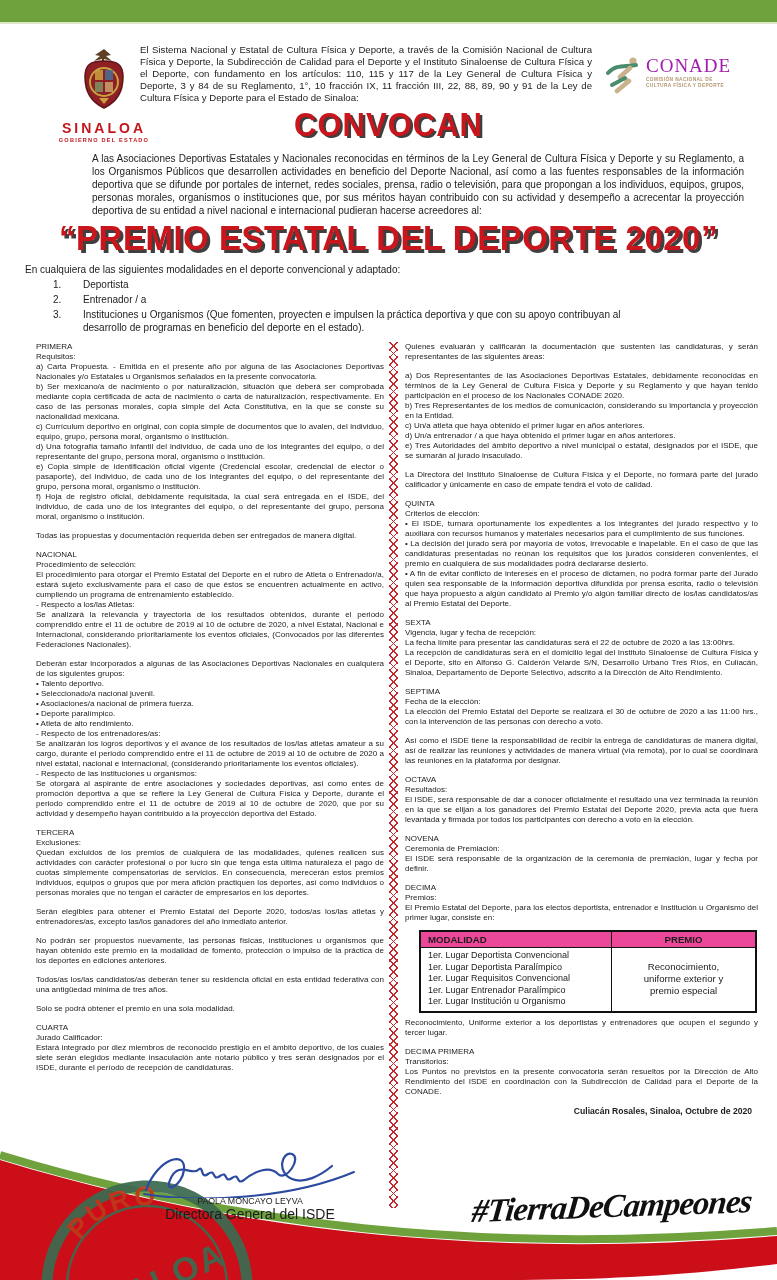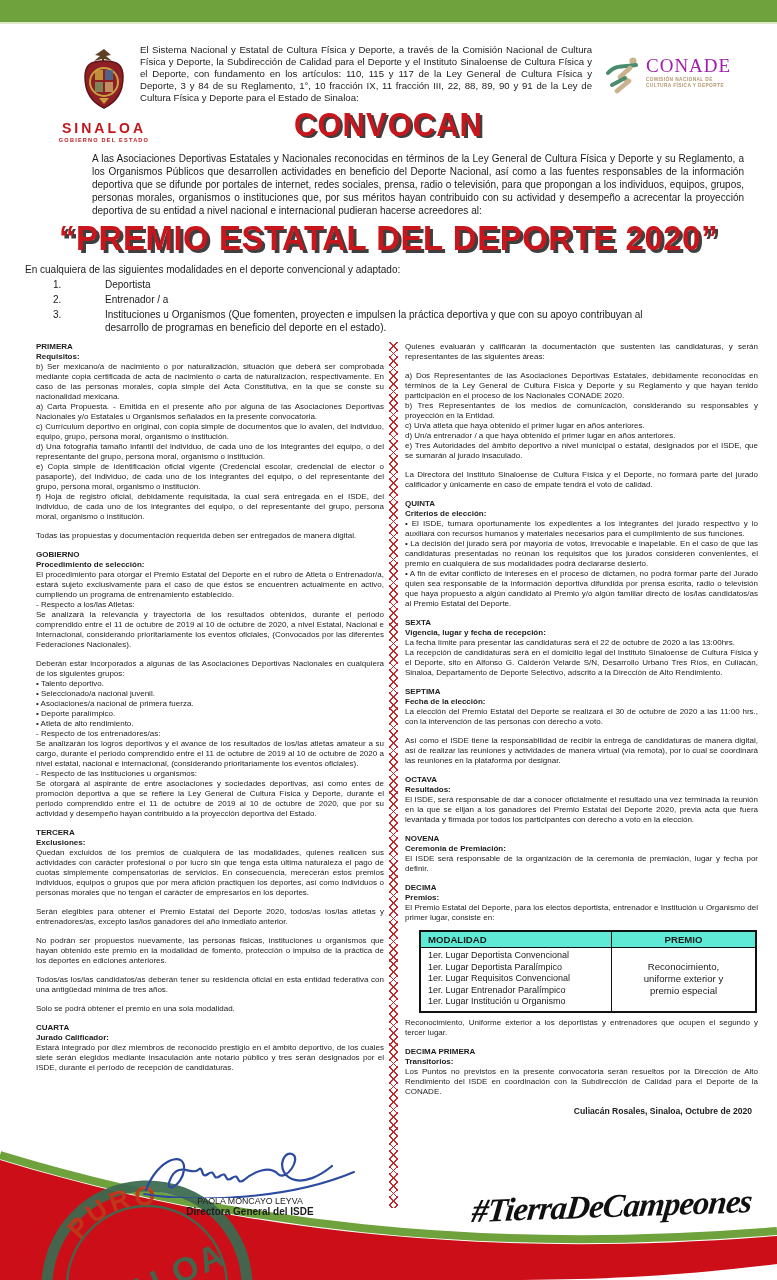--- a/index.html
+++ b/index.html
@@ -21,49 +21,49 @@
   .convocan{position:absolute;left:0;top:107px;width:100%;text-align:center;
             font-size:31px;font-weight:bold;letter-spacing:1px;color:#c9151c;
             text-shadow:2.5px 2.5px 0 #3f3f3f;transform:scaleY(1.08);}
   .intro{position:absolute;left:92px;top:152px;width:652px;font-size:10px;line-height:13px;text-align:justify;}
   .premio-title{position:absolute;left:0;top:219px;width:100%;text-align:center;
             font-size:33px;font-weight:bold;letter-spacing:.5px;color:#c9151c;
             text-shadow:3px 3px 0 #3f3f3f;transform:scaleY(1.05);}
   .modalities{position:absolute;left:25px;top:263px;width:700px;font-size:10px;line-height:13px;}
   .mod-item{display:flex;margin-top:2px;}
   .mod-num{width:30px;text-align:left;margin-left:28px;flex:none;}
-  .mod-text{width:560px;margin-left:22px;}
+  .mod-text{width:560px;}
 
   
   .columns{position:absolute;left:36px;top:342px;width:722px;display:flex;}
   .col-left{width:348px;flex:none;}
   .col-right{flex:1;margin-left:7px;}
   .divider{width:9px;flex:none;margin-left:5px;height:866px;
      background-image:
        repeating-linear-gradient(45deg, rgba(195,40,45,0) 0 2.1px, #c3282d 2.1px 3.3px, rgba(195,40,45,0) 3.3px 5.4px),
        repeating-linear-gradient(-45deg, rgba(195,40,45,0) 0 2.1px, #c3282d 2.1px 3.3px, rgba(195,40,45,0) 3.3px 5.4px);}
   .para{font-size:8px;line-height:10px;text-align:justify;}
-  .sec-h{font-size:8px;line-height:10px;font-weight:bold;}
+  .sec-h{font-size:8px;line-height:10px;font-weight:normal;}
   .gap{margin-top:9px;}
   .date-line{margin-top:9px;font-size:8.6px;font-weight:bold;text-align:right;padding-right:6px;}
 
   
   .prize-table{border-collapse:collapse;margin:7px 0 5px 14px;width:338px;border:2px solid #111;}
-  .prize-table th{background:#5eead4;border:1.5px solid #111;font-size:9.6px;padding:2px 4px;}
+  .prize-table th{background:#ec4899;border:1.5px solid #111;font-size:9.6px;padding:2px 4px;}
   .prize-table th:first-child{text-align:left;padding-left:7px;width:57%;}
   .prize-table td{border:1.5px solid #111;vertical-align:middle;}
   .mod-cell{font-size:9px;line-height:11.5px;padding:2px 4px 3px 7px;margin-top:24px;}
   .premio-cell{font-size:9.6px;line-height:12px;text-align:center;padding:2px 16px;}
 
   
   .footer-art{position:absolute;left:0;bottom:0;width:777px;height:140px;z-index:1;}
   .stamp{position:absolute;left:22px;top:1158px;z-index:3;}
   .sig-block{position:absolute;left:140px;top:1146px;width:220px;text-align:center;z-index:3;}
   .sig-name{font-size:8.8px;font-weight:normal;margin-top:-6px;}
-  .sig-title{font-size:10px;font-weight:bold;}
+  .sig-title{font-size:14px;font-weight:normal;}
   .hashtag{position:absolute;left:472px;top:1188px;width:280px;z-index:3;
      font-family:"Liberation Serif", serif;font-style:italic;font-weight:bold;
      font-size:33px;color:#101010;transform:rotate(-2deg) skewX(-8deg);letter-spacing:-1px;white-space:nowrap;}
 </style>
 </head>
 <body>
 
 <div class="page">
   <div class="top-bar"></div>
 
@@ -116,28 +116,28 @@
     <div class="mod-item">
       <span class="mod-num">3.</span>
       <span class="mod-text">Instituciones u Organismos (Que fomenten, proyecten e impulsen la práctica deportiva y que con su apoyo contribuyan al desarrollo de programas en beneficio del deporte en el estado).</span>
     </div>
   </div>
 
   <div class="columns">
     <div class="col-left" id="col-left">
         <div class="sec-h">PRIMERA</div>
         <div class="sec-h">Requisitos:</div>
+        <div class="para">a) Carta Propuesta. - Emitida en el presente año por alguna de las Asociaciones Deportivas Nacionales y/o Estatales u Organismos señalados en la presente convocatoria.</div>
         <div class="para">b) Ser mexicano/a de nacimiento o por naturalización, situación que deberá ser comprobada mediante copia certificada de acta de nacimiento o carta de naturalización, respectivamente. En caso de las personas morales, copia simple del Acta Constitutiva, en la que se conste su nacionalidad mexicana.</div>
-        <div class="para">a) Carta Propuesta. - Emitida en el presente año por alguna de las Asociaciones Deportivas Nacionales y/o Estatales u Organismos señalados en la presente convocatoria.</div>
         <div class="para">c) Currículum deportivo en original, con copia simple de documentos que lo avalen, del individuo, equipo, grupo, persona moral, organismo o institución.</div>
         <div class="para">d) Una fotografía tamaño infantil del individuo, de cada uno de los integrantes del equipo, o del representante del grupo, persona moral, organismo o institución.</div>
         <div class="para">e) Copia simple de identificación oficial vigente (Credencial escolar, credencial de elector o pasaporte), del individuo, de cada uno de los integrantes del equipo, o del representante del grupo, persona moral, organismo o institución.</div>
         <div class="para">f) Hoja de registro oficial, debidamente requisitada, la cual será entregada en el ISDE, del individuo, de cada uno de los integrantes del equipo, o del representante del grupo, persona moral, organismo o institución.</div>
         <div class="para gap">Todas las propuestas y documentación requerida deben ser entregados de manera digital.</div>
-        <div class="sec-h gap">GOBIERNO</div>
+        <div class="sec-h gap">NACIONAL</div>
         <div class="sec-h">Procedimiento de selección:</div>
         <div class="para">El procedimiento para otorgar el Premio Estatal del Deporte en el rubro de Atleta o Entrenador/a, estará sujeto exclusivamente para el caso de que éstos se encuentren actualmente en activo, cumpliendo un programa de entrenamiento establecido.</div>
         <div class="para">- Respecto a los/las Atletas:</div>
         <div class="para">Se analizará la relevancia y trayectoria de los resultados obtenidos, durante el periodo comprendido entre el 11 de octubre de 2019 al 10 de octubre de 2020, a nivel Estatal, Nacional e Internacional, considerando prioritariamente los eventos oficiales, (Convocados por las diferentes Federaciones Nacionales).</div>
         <div class="para gap">Deberán estar incorporados a algunas de las Asociaciones Deportivas Nacionales en cualquiera de los siguientes grupos:</div>
         <div class="para">• Talento deportivo.</div>
         <div class="para">• Seleccionado/a nacional juvenil.</div>
         <div class="para">• Asociaciones/a nacional de primera fuerza.</div>
         <div class="para">• Deporte paralímpico.</div>
         <div class="para">• Atleta de alto rendimiento.</div>
@@ -153,21 +153,21 @@
         <div class="para gap">Todos/as los/las candidatos/as deberán tener su residencia oficial en esta entidad federativa con una antigüedad mínima de tres años.</div>
         <div class="para gap">Solo se podrá obtener el premio en una sola modalidad.</div>
         <div class="sec-h gap">CUARTA</div>
         <div class="sec-h">Jurado Calificador:</div>
         <div class="para">Estará integrado por diez miembros de reconocido prestigio en el ámbito deportivo, de los cuales siete serán elegidos mediante insaculación ante notario público y tres serán designados por el ISDE, durante el período de recepción de candidaturas.</div>
       </div>
     <div class="divider"></div>
     <div class="col-right" id="col-right">
         <div class="para">Quienes evaluarán y calificarán la documentación que sustenten las candidaturas, y serán representantes de las siguientes áreas:</div>
         <div class="para gap">a) Dos Representantes de las Asociaciones Deportivas Estatales, debidamente reconocidas en términos de la Ley General de Cultura Física y Deporte y su Reglamento y que hayan tenido participación en el proceso de los Nacionales CONADE 2020.</div>
-        <div class="para">b) Tres Representantes de los medios de comunicación, considerando su responsables y proyección en la Entidad.</div>
+        <div class="para">b) Tres Representantes de los medios de comunicación, considerando su importancia y proyección en la Entidad.</div>
         <div class="para">c) Un/a atleta que haya obtenido el primer lugar en años anteriores.</div>
         <div class="para">d) Un/a entrenador / a que haya obtenido el primer lugar en años anteriores.</div>
         <div class="para">e) Tres Autoridades del ámbito deportivo a nivel municipal o estatal, designados por el ISDE, que se sumarán al jurado insaculado.</div>
         <div class="para gap">La Directora del Instituto Sinaloense de Cultura Física y el Deporte, no formará parte del jurado calificador y únicamente en caso de empate tendrá el voto de calidad.</div>
         <div class="sec-h gap">QUINTA</div>
         <div class="sec-h">Criterios de elección:</div>
         <div class="para">• El ISDE, turnara oportunamente los expedientes a los integrantes del jurado respectivo y lo auxiliara con recursos humanos y materiales necesarios para el cumplimiento de sus funciones.</div>
         <div class="para">• La decisión del jurado será por mayoría de votos, irrevocable e inapelable. En el caso de que las candidaturas presentadas no reúnan los requisitos que los jurados consideren convenientes, el premio en cualquiera de sus modalidades podrá declararse desierto.</div>
         <div class="para">• A fin de evitar conflicto de intereses en el proceso de dictamen, no podrá formar parte del Jurado quien sea responsable de la información deportiva difundida por prensa escrita, radio o televisión que haya propuesto a algún candidato al Premio y/o algún familiar directo de los/las candidatos/as al Premio Estatal del Deporte.</div>
         <div class="sec-h gap">SEXTA</div>

